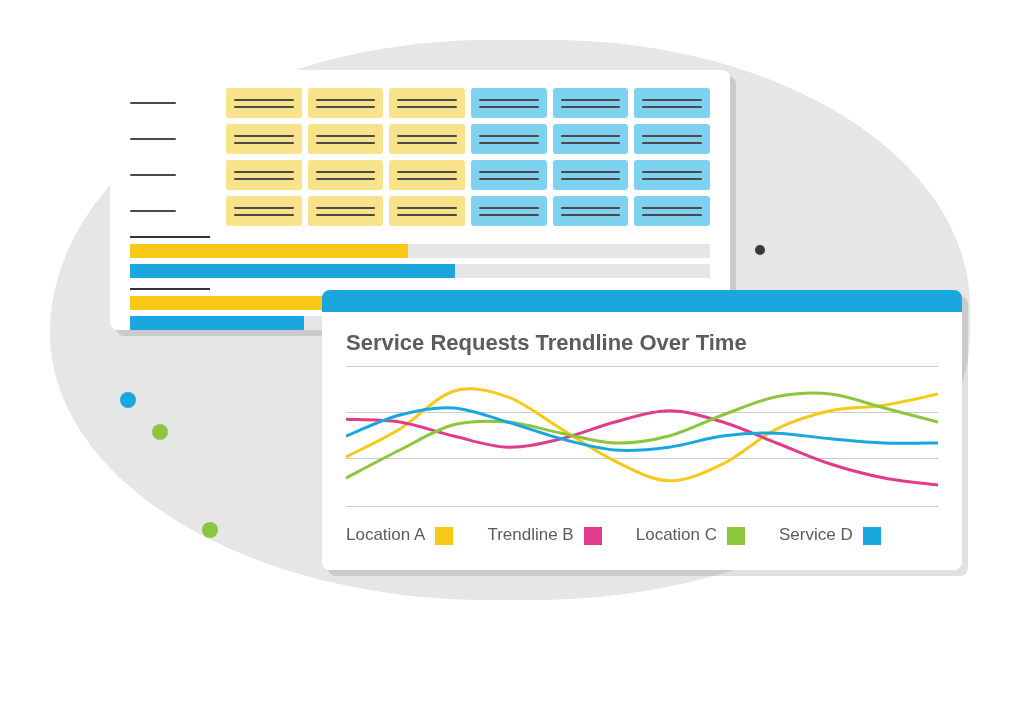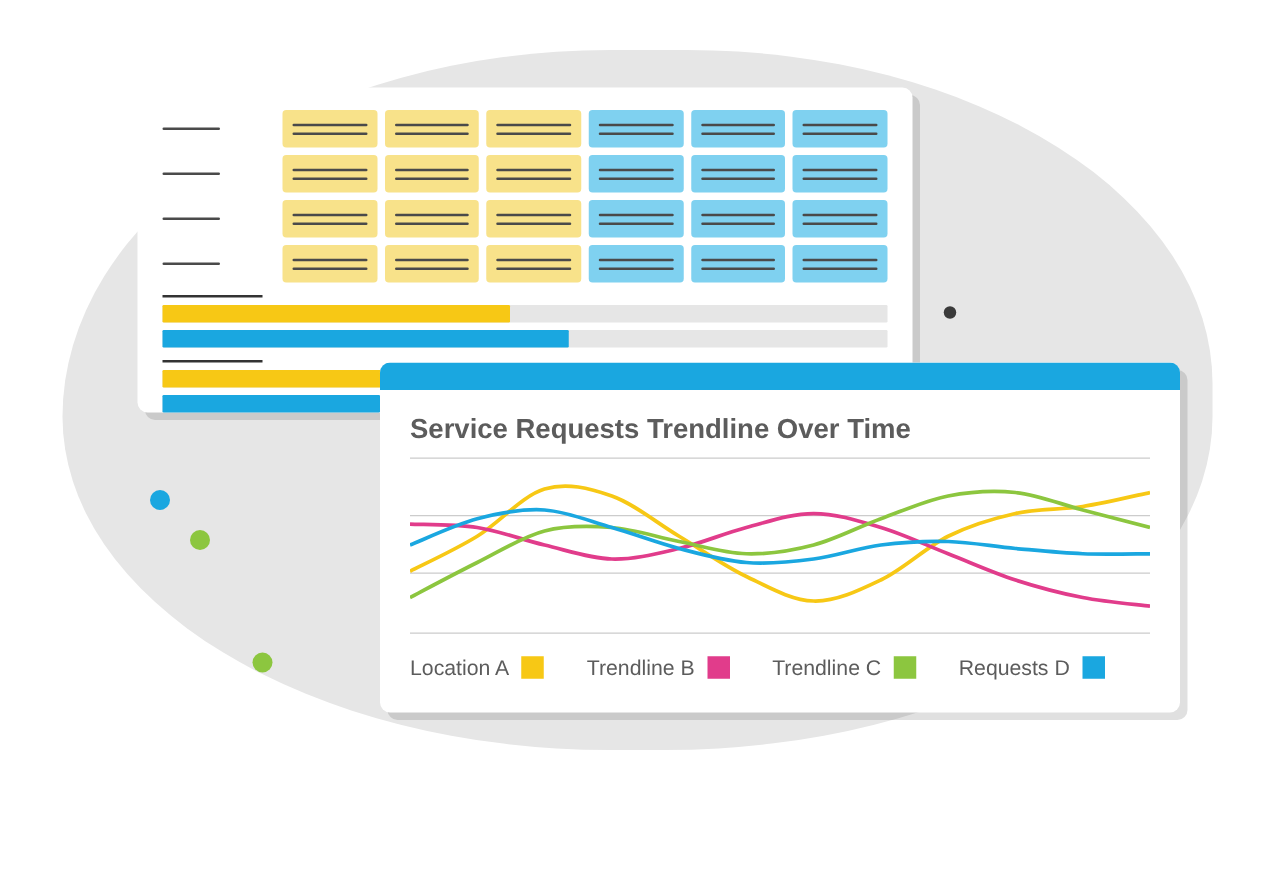--- a/index.html
+++ b/index.html
@@ -15,28 +15,28 @@
   .rowlabel .dash{width:46px}
   .cell{flex:1;height:100%;margin-left:6px;border-radius:3px;display:flex;flex-direction:column;justify-content:center;align-items:center;gap:5px;padding:0 8px;box-sizing:border-box}
   .cell .dash{width:100%}
   .cy{background:#f8e28a}
   .cb{background:#7fd1f0}
   .sep{height:2px;background:#333;width:80px;margin:10px 0 6px 0}
   .bars{display:flex;flex-direction:column;gap:6px}
   .barrow{height:14px;background:#e6e6e6;border-radius:1px;position:relative}
   .barfill{position:absolute;left:0;top:0;bottom:0;border-radius:1px}
   
-  .chart-card{left:304px;top:290px;width:640px;height:280px;overflow:hidden}
+  .chart-card{left:322px;top:290px;width:640px;height:280px;overflow:hidden}
   .chart-header{height:22px;background:#1aa7e0}
   .chart-body{padding:18px 24px 10px 24px}
   .chart-title{font-size:22px;font-weight:700;color:#5c5c5c;margin:0 0 10px 0}
   .plot{position:relative;height:140px;border-bottom:1px solid #ccc}
   .grid{position:absolute;left:0;right:0;height:1px;background:#ccc}
   .legend{display:flex;gap:34px;margin-top:18px;font-size:17px;color:#5c5c5c}
-  .legend-item{display:flex;align-items:flex-start;gap:10px}
+  .legend-item{display:flex;align-items:flex-end;gap:10px}
   .swatch{width:18px;height:18px}
 </style>
 </head>
 <body>
 
 <div class="stage">
   <div class="blob"></div>
 
   <div id="dots-layer">
       <div class="dot" style="left: 704px; top: 162px; height: 16px; width: 16px; background: rgb(140, 198, 63);"></div>
@@ -206,23 +206,23 @@
       <div class="legend" id="legend">
           <div class="legend-item">
             <span>Location A</span>
             <span class="swatch" style="background: rgb(247, 200, 21);"></span>
           </div>
           <div class="legend-item">
             <span>Trendline B</span>
             <span class="swatch" style="background: rgb(225, 60, 139);"></span>
           </div>
           <div class="legend-item">
-            <span>Trendline C</span>
+            <span>Location C</span>
             <span class="swatch" style="background: rgb(140, 198, 63);"></span>
           </div>
           <div class="legend-item">
-            <span>Requests D</span>
+            <span>Service D</span>
             <span class="swatch" style="background: rgb(26, 167, 224);"></span>
           </div>
         </div>
     </div>
   </div>
 </div>
 
 </body></html>

